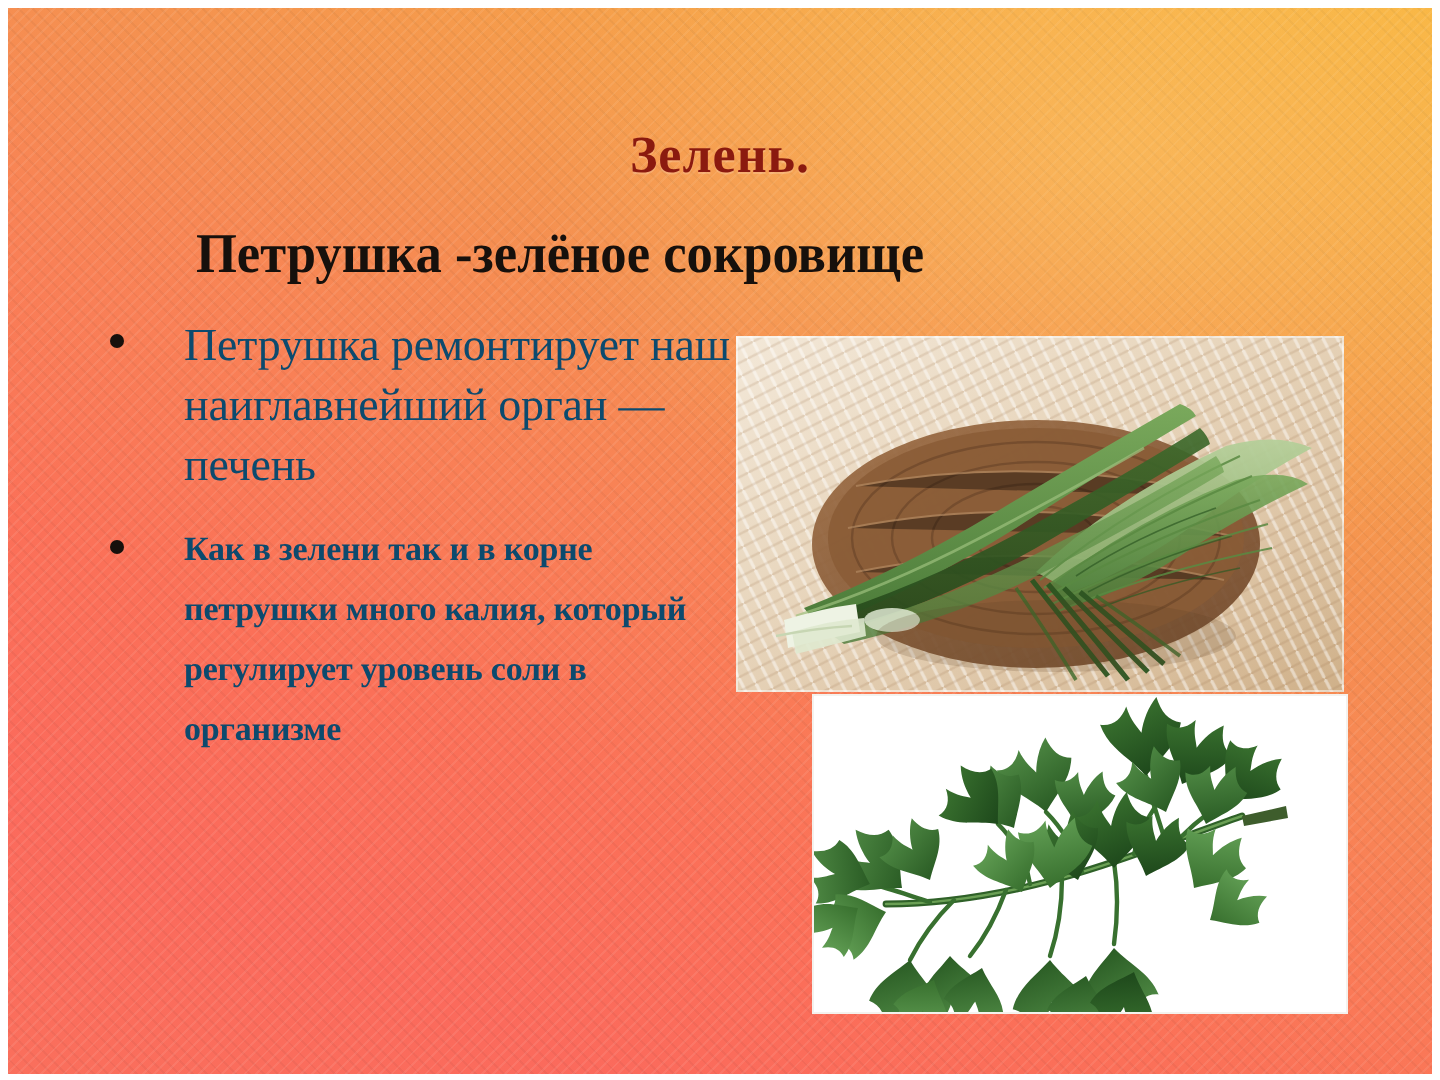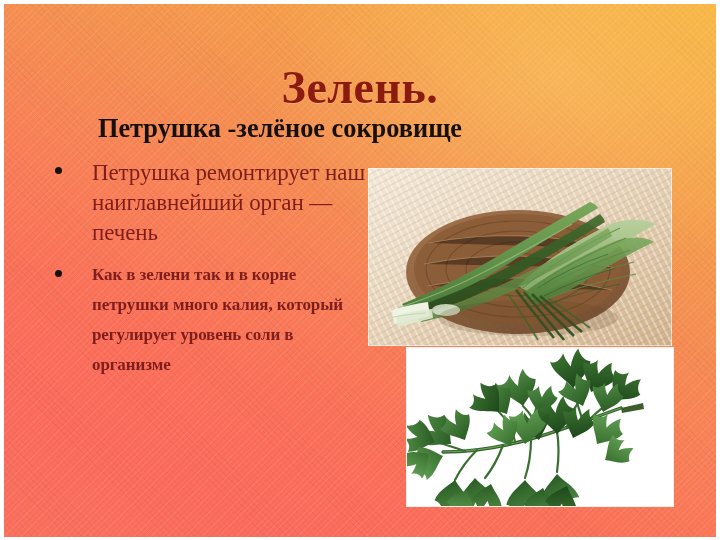--- a/index.html
+++ b/index.html
@@ -59,21 +59,21 @@
     pointer-events: none;
   }
 
   
   .title {
     position: absolute;
     left: 0;
     top: 64px;
     width: 720px;
     text-align: center;
-    font-size: 46px;
+    font-size: 26px;
     font-weight: bold;
     color: #8b1a0f;
     letter-spacing: 0.5px;
     line-height: 1.05;
     text-shadow: 0 1px 0 rgba(255,255,255,0.18);
   }
 
   
   .subtitle {
     position: absolute;
@@ -109,21 +109,21 @@
     top: 9px;
     width: 7px;
     height: 7px;
     border-radius: 50%;
     background: #17100c;
   }
   .bullet-text {
     display: block;
     font-size: 23px;
     line-height: 30px;
-    color: #7f1d1d;
+    color: #0c4a6e;
     letter-spacing: -0.1px;
   }
   .bullet-row.b2 .bullet-text {
     font-size: 17px;
     font-weight: 600;
     line-height: 30px;
   }
   .bullet-row.b2 .bullet-dot { top: 10px; }
 
   

